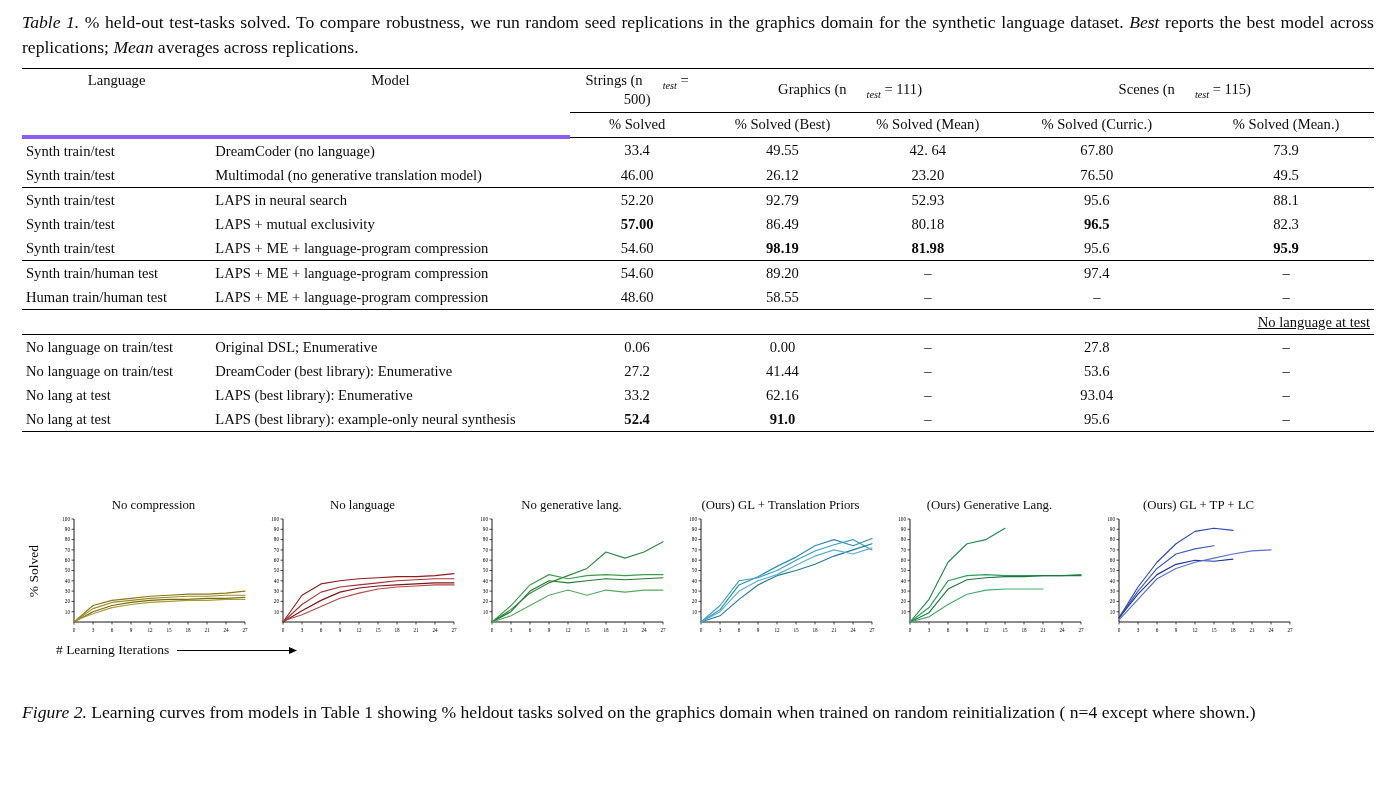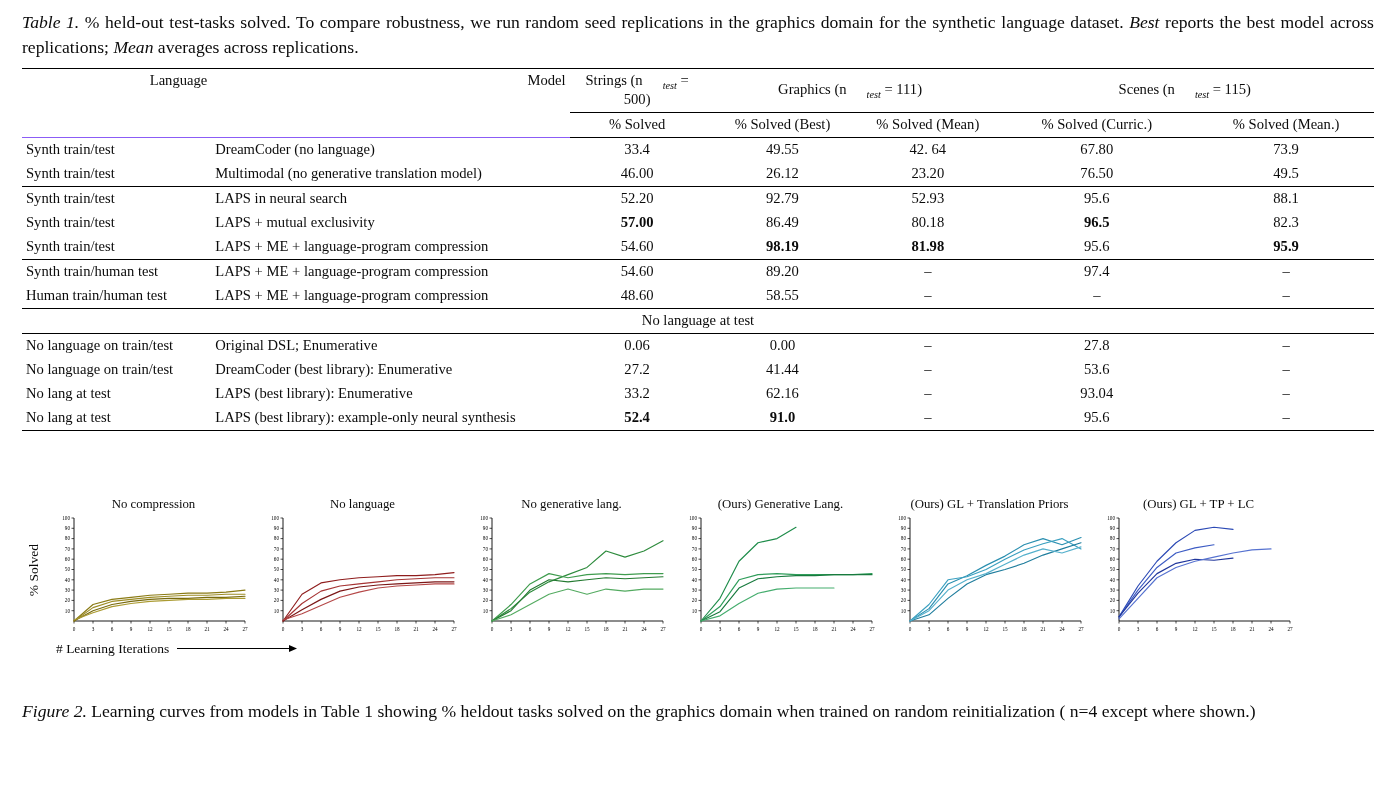--- a/index.html
+++ b/index.html
@@ -6,28 +6,28 @@
   html, body { margin: 0; padding: 0; background: #ffffff; }
   body { font-family: "Liberation Serif", serif; color: #0b0b0b; }
   .page { width: 1400px; height: 796px; padding: 10px 26px 0 22px; position: relative; overflow: hidden; background: #fff; }
 
   .caption { font-size: 17.6px; line-height: 1.42; margin: 0; text-align: justify; }
   .caption .it { font-style: italic; }
 
   table.results { width: 100%; border-collapse: collapse; font-size: 14.6px; margin-top: 8px; border-bottom: 1.4px solid #000; }
   table.results th, table.results td { padding: 3.5px 4px; font-weight: normal; }
   table.results thead th { border-top: 1.4px solid #000; }
-  th.side-th { text-align: right; vertical-align: top; border-bottom: 1px solid #8b5cf6; }
+  th.side-th { text-align: center; vertical-align: top; border-bottom: 4px solid #8b5cf6; }
   th.group-th { text-align: center; border-bottom: 0.8px solid #000; }
   th.sub-th { text-align: center; border-bottom: 1px solid #000; }
   sub.sub-it { font-size: 70%; font-style: italic; margin-left: 20px; }
   td.lang, td.model { text-align: left; }
   td.val { text-align: center; }
   tr.rule-top td { border-top: 1px solid #000; }
-  td.section-header { font-weight: bold; text-align: center; }
+  td.section-header { font-weight: bold; text-align: right; text-decoration: underline; }
 
   .figure-area { margin-top: 66px; margin-left: 4px; }
   .charts-row { display: flex; align-items: flex-end; gap: 14px; }
   .ylabel-rot { writing-mode: vertical-rl; transform: rotate(180deg); font-size: 13.5px; align-self: center; margin-top: 8px; white-space: nowrap; }
   .chart { display: flex; flex-direction: column; align-items: center; }
   .chart-title { font-size: 12.8px; margin-bottom: 1px; white-space: nowrap; }
   .xlabel-row { font-size: 13.5px; margin: 6px 0 7px 30px; display: flex; align-items: center; gap: 8px; }
   svg text { font-family: "Liberation Serif", serif; }
 
   .fig-caption { margin-top: 42px; }
@@ -321,20 +321,71 @@
             <text x="170" y="117.5" text-anchor="middle" font-size="5.2" fill="#000">24</text>
             <line x1="189" y1="108" x2="189" y2="110.5" stroke="#000" stroke-width="0.7"></line>
             <text x="189" y="117.5" text-anchor="middle" font-size="5.2" fill="#000">27</text>
             <polyline points="18,108 37,95.64 56,79.16 75,68.86 94,61.65 113,54.44 132,37.959999999999994 151,44.14 170,37.959999999999994 189,27.659999999999997" fill="none" stroke="#2e8b3d" stroke-width="1.15" stroke-linejoin="round" stroke-linecap="round"></polyline>
             <polyline points="18,108 37,91.52 56,70.92 75,60.62 94,64.74000000000001 113,61.65 132,60.62 151,61.65 170,60.62 189,60.62" fill="none" stroke="#3f9c4e" stroke-width="1.15" stroke-linejoin="round" stroke-linecap="round"></polyline>
             <polyline points="18,108 37,97.7 56,77.1 75,66.8 94,68.86 113,66.8 132,64.74000000000001 151,65.77000000000001 170,64.74000000000001 189,63.71" fill="none" stroke="#247a31" stroke-width="1.15" stroke-linejoin="round" stroke-linecap="round"></polyline>
             <polyline points="18,108 37,101.82 56,91.52 75,81.22 94,76.07 113,81.22 132,76.07 151,78.13 170,76.07 189,76.07" fill="none" stroke="#54ab61" stroke-width="1.15" stroke-linejoin="round" stroke-linecap="round"></polyline>
           </svg>
         </div>
         <div class="chart">
+          <div class="chart-title">(Ours) GL + Translation Priors</div>
+          <svg width="195" height="122">
+            <line x1="18" y1="5" x2="18" y2="108" stroke="#000" stroke-width="0.9"></line>
+            <line x1="18" y1="108" x2="189" y2="108" stroke="#000" stroke-width="0.9"></line>
+            <line x1="15.5" y1="97.7" x2="18" y2="97.7" stroke="#000" stroke-width="0.7"></line>
+            <text x="14" y="99.5" text-anchor="end" font-size="5.2" fill="#000">10</text>
+            <line x1="15.5" y1="87.4" x2="18" y2="87.4" stroke="#000" stroke-width="0.7"></line>
+            <text x="14" y="89.2" text-anchor="end" font-size="5.2" fill="#000">20</text>
+            <line x1="15.5" y1="77.1" x2="18" y2="77.1" stroke="#000" stroke-width="0.7"></line>
+            <text x="14" y="78.89999999999999" text-anchor="end" font-size="5.2" fill="#000">30</text>
+            <line x1="15.5" y1="66.8" x2="18" y2="66.8" stroke="#000" stroke-width="0.7"></line>
+            <text x="14" y="68.6" text-anchor="end" font-size="5.2" fill="#000">40</text>
+            <line x1="15.5" y1="56.5" x2="18" y2="56.5" stroke="#000" stroke-width="0.7"></line>
+            <text x="14" y="58.3" text-anchor="end" font-size="5.2" fill="#000">50</text>
+            <line x1="15.5" y1="46.2" x2="18" y2="46.2" stroke="#000" stroke-width="0.7"></line>
+            <text x="14" y="48" text-anchor="end" font-size="5.2" fill="#000">60</text>
+            <line x1="15.5" y1="35.900000000000006" x2="18" y2="35.900000000000006" stroke="#000" stroke-width="0.7"></line>
+            <text x="14" y="37.7" text-anchor="end" font-size="5.2" fill="#000">70</text>
+            <line x1="15.5" y1="25.599999999999994" x2="18" y2="25.599999999999994" stroke="#000" stroke-width="0.7"></line>
+            <text x="14" y="27.399999999999995" text-anchor="end" font-size="5.2" fill="#000">80</text>
+            <line x1="15.5" y1="15.299999999999997" x2="18" y2="15.299999999999997" stroke="#000" stroke-width="0.7"></line>
+            <text x="14" y="17.099999999999998" text-anchor="end" font-size="5.2" fill="#000">90</text>
+            <line x1="15.5" y1="5" x2="18" y2="5" stroke="#000" stroke-width="0.7"></line>
+            <text x="14" y="6.8" text-anchor="end" font-size="5.2" fill="#000">100</text>
+            <line x1="18" y1="108" x2="18" y2="110.5" stroke="#000" stroke-width="0.7"></line>
+            <text x="18" y="117.5" text-anchor="middle" font-size="5.2" fill="#000">0</text>
+            <line x1="37" y1="108" x2="37" y2="110.5" stroke="#000" stroke-width="0.7"></line>
+            <text x="37" y="117.5" text-anchor="middle" font-size="5.2" fill="#000">3</text>
+            <line x1="56" y1="108" x2="56" y2="110.5" stroke="#000" stroke-width="0.7"></line>
+            <text x="56" y="117.5" text-anchor="middle" font-size="5.2" fill="#000">6</text>
+            <line x1="75" y1="108" x2="75" y2="110.5" stroke="#000" stroke-width="0.7"></line>
+            <text x="75" y="117.5" text-anchor="middle" font-size="5.2" fill="#000">9</text>
+            <line x1="94" y1="108" x2="94" y2="110.5" stroke="#000" stroke-width="0.7"></line>
+            <text x="94" y="117.5" text-anchor="middle" font-size="5.2" fill="#000">12</text>
+            <line x1="113" y1="108" x2="113" y2="110.5" stroke="#000" stroke-width="0.7"></line>
+            <text x="113" y="117.5" text-anchor="middle" font-size="5.2" fill="#000">15</text>
+            <line x1="132" y1="108" x2="132" y2="110.5" stroke="#000" stroke-width="0.7"></line>
+            <text x="132" y="117.5" text-anchor="middle" font-size="5.2" fill="#000">18</text>
+            <line x1="151" y1="108" x2="151" y2="110.5" stroke="#000" stroke-width="0.7"></line>
+            <text x="151" y="117.5" text-anchor="middle" font-size="5.2" fill="#000">21</text>
+            <line x1="170" y1="108" x2="170" y2="110.5" stroke="#000" stroke-width="0.7"></line>
+            <text x="170" y="117.5" text-anchor="middle" font-size="5.2" fill="#000">24</text>
+            <line x1="189" y1="108" x2="189" y2="110.5" stroke="#000" stroke-width="0.7"></line>
+            <text x="189" y="117.5" text-anchor="middle" font-size="5.2" fill="#000">27</text>
+            <polyline points="18,108 37,95.64 56,70.92 75,62.68 94,52.379999999999995 113,43.11 132,31.78 151,25.599999999999994 170,31.78 189,24.569999999999993" fill="none" stroke="#2a8fb0" stroke-width="1.15" stroke-linejoin="round" stroke-linecap="round"></polyline>
+            <polyline points="18,108 37,91.52 56,66.8 75,63.71 94,56.5 113,46.2 132,36.93000000000001 151,30.75 170,25.599999999999994 189,35.900000000000006" fill="none" stroke="#3ba0c0" stroke-width="1.15" stroke-linejoin="round" stroke-linecap="round"></polyline>
+            <polyline points="18,108 37,101.82 56,85.34 75,70.92 94,61.65 113,56.5 132,50.31999999999999 151,42.08 170,35.900000000000006 189,29.72" fill="none" stroke="#1f7d9d" stroke-width="1.15" stroke-linejoin="round" stroke-linecap="round"></polyline>
+            <polyline points="18,108 37,97.7 56,77.1 75,66.8 94,60.62 113,51.349999999999994 132,42.08 151,35.900000000000006 170,40.019999999999996 189,33.84" fill="none" stroke="#55b0cc" stroke-width="1.15" stroke-linejoin="round" stroke-linecap="round"></polyline>
+          </svg>
+        </div>
+        <div class="chart">
           <div class="chart-title">(Ours) Generative Lang.</div>
           <svg width="195" height="122">
             <line x1="18" y1="5" x2="18" y2="108" stroke="#000" stroke-width="0.9"></line>
             <line x1="18" y1="108" x2="189" y2="108" stroke="#000" stroke-width="0.9"></line>
             <line x1="15.5" y1="97.7" x2="18" y2="97.7" stroke="#000" stroke-width="0.7"></line>
             <text x="14" y="99.5" text-anchor="end" font-size="5.2" fill="#000">10</text>
             <line x1="15.5" y1="87.4" x2="18" y2="87.4" stroke="#000" stroke-width="0.7"></line>
             <text x="14" y="89.2" text-anchor="end" font-size="5.2" fill="#000">20</text>
             <line x1="15.5" y1="77.1" x2="18" y2="77.1" stroke="#000" stroke-width="0.7"></line>
             <text x="14" y="78.89999999999999" text-anchor="end" font-size="5.2" fill="#000">30</text>
@@ -369,71 +420,20 @@
             <line x1="151" y1="108" x2="151" y2="110.5" stroke="#000" stroke-width="0.7"></line>
             <text x="151" y="117.5" text-anchor="middle" font-size="5.2" fill="#000">21</text>
             <line x1="170" y1="108" x2="170" y2="110.5" stroke="#000" stroke-width="0.7"></line>
             <text x="170" y="117.5" text-anchor="middle" font-size="5.2" fill="#000">24</text>
             <line x1="189" y1="108" x2="189" y2="110.5" stroke="#000" stroke-width="0.7"></line>
             <text x="189" y="117.5" text-anchor="middle" font-size="5.2" fill="#000">27</text>
             <polyline points="18,108 37,85.34 56,48.260000000000005 75,29.72 94,25.599999999999994 113,14.269999999999996" fill="none" stroke="#1e8c4a" stroke-width="1.15" stroke-linejoin="round" stroke-linecap="round"></polyline>
             <polyline points="18,108 37,93.58 56,66.8 75,61.65 94,60.62 113,61.65 132,61.65 151,61.65 170,61.65 189,60.62" fill="none" stroke="#2f9d5a" stroke-width="1.15" stroke-linejoin="round" stroke-linecap="round"></polyline>
             <polyline points="18,108 37,98.73 56,75.03999999999999 75,65.77000000000001 94,63.71 113,62.68 132,62.68 151,61.65 170,61.65 189,61.65" fill="none" stroke="#187a3e" stroke-width="1.15" stroke-linejoin="round" stroke-linecap="round"></polyline>
             <polyline points="18,108 37,102.85 56,90.49 75,80.19 94,76.07 113,75.03999999999999 132,75.03999999999999 151,75.03999999999999" fill="none" stroke="#45ad6e" stroke-width="1.15" stroke-linejoin="round" stroke-linecap="round"></polyline>
-          </svg>
-        </div>
-        <div class="chart">
-          <div class="chart-title">(Ours) GL + Translation Priors</div>
-          <svg width="195" height="122">
-            <line x1="18" y1="5" x2="18" y2="108" stroke="#000" stroke-width="0.9"></line>
-            <line x1="18" y1="108" x2="189" y2="108" stroke="#000" stroke-width="0.9"></line>
-            <line x1="15.5" y1="97.7" x2="18" y2="97.7" stroke="#000" stroke-width="0.7"></line>
-            <text x="14" y="99.5" text-anchor="end" font-size="5.2" fill="#000">10</text>
-            <line x1="15.5" y1="87.4" x2="18" y2="87.4" stroke="#000" stroke-width="0.7"></line>
-            <text x="14" y="89.2" text-anchor="end" font-size="5.2" fill="#000">20</text>
-            <line x1="15.5" y1="77.1" x2="18" y2="77.1" stroke="#000" stroke-width="0.7"></line>
-            <text x="14" y="78.89999999999999" text-anchor="end" font-size="5.2" fill="#000">30</text>
-            <line x1="15.5" y1="66.8" x2="18" y2="66.8" stroke="#000" stroke-width="0.7"></line>
-            <text x="14" y="68.6" text-anchor="end" font-size="5.2" fill="#000">40</text>
-            <line x1="15.5" y1="56.5" x2="18" y2="56.5" stroke="#000" stroke-width="0.7"></line>
-            <text x="14" y="58.3" text-anchor="end" font-size="5.2" fill="#000">50</text>
-            <line x1="15.5" y1="46.2" x2="18" y2="46.2" stroke="#000" stroke-width="0.7"></line>
-            <text x="14" y="48" text-anchor="end" font-size="5.2" fill="#000">60</text>
-            <line x1="15.5" y1="35.900000000000006" x2="18" y2="35.900000000000006" stroke="#000" stroke-width="0.7"></line>
-            <text x="14" y="37.7" text-anchor="end" font-size="5.2" fill="#000">70</text>
-            <line x1="15.5" y1="25.599999999999994" x2="18" y2="25.599999999999994" stroke="#000" stroke-width="0.7"></line>
-            <text x="14" y="27.399999999999995" text-anchor="end" font-size="5.2" fill="#000">80</text>
-            <line x1="15.5" y1="15.299999999999997" x2="18" y2="15.299999999999997" stroke="#000" stroke-width="0.7"></line>
-            <text x="14" y="17.099999999999998" text-anchor="end" font-size="5.2" fill="#000">90</text>
-            <line x1="15.5" y1="5" x2="18" y2="5" stroke="#000" stroke-width="0.7"></line>
-            <text x="14" y="6.8" text-anchor="end" font-size="5.2" fill="#000">100</text>
-            <line x1="18" y1="108" x2="18" y2="110.5" stroke="#000" stroke-width="0.7"></line>
-            <text x="18" y="117.5" text-anchor="middle" font-size="5.2" fill="#000">0</text>
-            <line x1="37" y1="108" x2="37" y2="110.5" stroke="#000" stroke-width="0.7"></line>
-            <text x="37" y="117.5" text-anchor="middle" font-size="5.2" fill="#000">3</text>
-            <line x1="56" y1="108" x2="56" y2="110.5" stroke="#000" stroke-width="0.7"></line>
-            <text x="56" y="117.5" text-anchor="middle" font-size="5.2" fill="#000">6</text>
-            <line x1="75" y1="108" x2="75" y2="110.5" stroke="#000" stroke-width="0.7"></line>
-            <text x="75" y="117.5" text-anchor="middle" font-size="5.2" fill="#000">9</text>
-            <line x1="94" y1="108" x2="94" y2="110.5" stroke="#000" stroke-width="0.7"></line>
-            <text x="94" y="117.5" text-anchor="middle" font-size="5.2" fill="#000">12</text>
-            <line x1="113" y1="108" x2="113" y2="110.5" stroke="#000" stroke-width="0.7"></line>
-            <text x="113" y="117.5" text-anchor="middle" font-size="5.2" fill="#000">15</text>
-            <line x1="132" y1="108" x2="132" y2="110.5" stroke="#000" stroke-width="0.7"></line>
-            <text x="132" y="117.5" text-anchor="middle" font-size="5.2" fill="#000">18</text>
-            <line x1="151" y1="108" x2="151" y2="110.5" stroke="#000" stroke-width="0.7"></line>
-            <text x="151" y="117.5" text-anchor="middle" font-size="5.2" fill="#000">21</text>
-            <line x1="170" y1="108" x2="170" y2="110.5" stroke="#000" stroke-width="0.7"></line>
-            <text x="170" y="117.5" text-anchor="middle" font-size="5.2" fill="#000">24</text>
-            <line x1="189" y1="108" x2="189" y2="110.5" stroke="#000" stroke-width="0.7"></line>
-            <text x="189" y="117.5" text-anchor="middle" font-size="5.2" fill="#000">27</text>
-            <polyline points="18,108 37,95.64 56,70.92 75,62.68 94,52.379999999999995 113,43.11 132,31.78 151,25.599999999999994 170,31.78 189,24.569999999999993" fill="none" stroke="#2a8fb0" stroke-width="1.15" stroke-linejoin="round" stroke-linecap="round"></polyline>
-            <polyline points="18,108 37,91.52 56,66.8 75,63.71 94,56.5 113,46.2 132,36.93000000000001 151,30.75 170,25.599999999999994 189,35.900000000000006" fill="none" stroke="#3ba0c0" stroke-width="1.15" stroke-linejoin="round" stroke-linecap="round"></polyline>
-            <polyline points="18,108 37,101.82 56,85.34 75,70.92 94,61.65 113,56.5 132,50.31999999999999 151,42.08 170,35.900000000000006 189,29.72" fill="none" stroke="#1f7d9d" stroke-width="1.15" stroke-linejoin="round" stroke-linecap="round"></polyline>
-            <polyline points="18,108 37,97.7 56,77.1 75,66.8 94,60.62 113,51.349999999999994 132,42.08 151,35.900000000000006 170,40.019999999999996 189,33.84" fill="none" stroke="#55b0cc" stroke-width="1.15" stroke-linejoin="round" stroke-linecap="round"></polyline>
           </svg>
         </div>
         <div class="chart">
           <div class="chart-title">(Ours) GL + TP + LC</div>
           <svg width="195" height="122">
             <line x1="18" y1="5" x2="18" y2="108" stroke="#000" stroke-width="0.9"></line>
             <line x1="18" y1="108" x2="189" y2="108" stroke="#000" stroke-width="0.9"></line>
             <line x1="15.5" y1="97.7" x2="18" y2="97.7" stroke="#000" stroke-width="0.7"></line>
             <text x="14" y="99.5" text-anchor="end" font-size="5.2" fill="#000">10</text>
             <line x1="15.5" y1="87.4" x2="18" y2="87.4" stroke="#000" stroke-width="0.7"></line>

